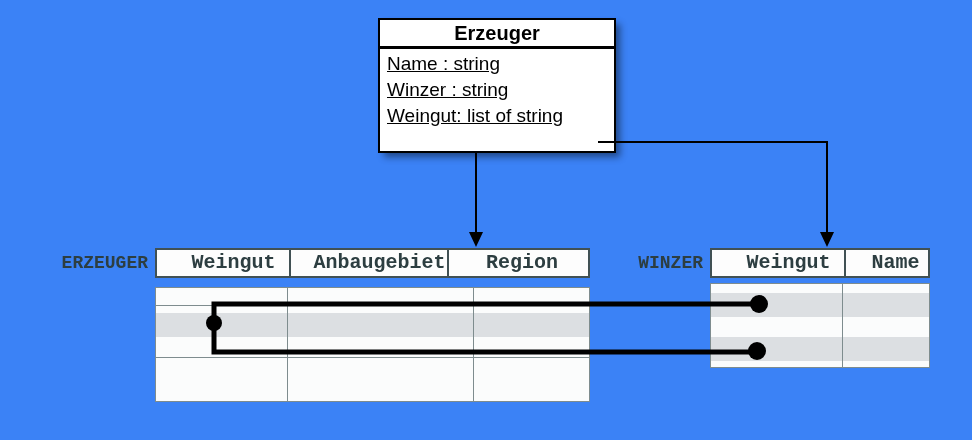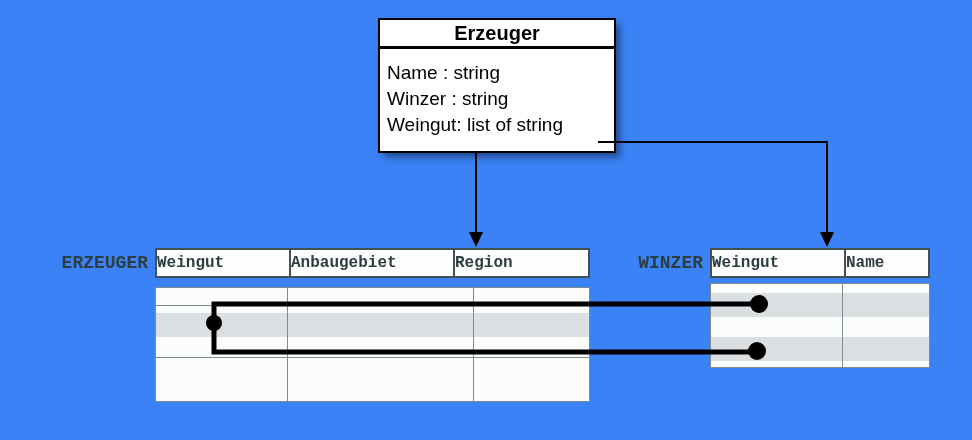--- a/index.html
+++ b/index.html
@@ -11,21 +11,21 @@
   .class-box{
     position:absolute;left:378px;top:18px;width:238px;height:135px;
     background:#ffffff;border:2px solid #000;box-sizing:border-box;
     box-shadow:5px 5px 7px -1px rgba(0,0,0,0.45);
   }
   .class-title{
     height:26px;line-height:26px;text-align:center;
     font-size:20px;font-weight:bold;color:#000;
     border-bottom:3px solid #000;
   }
-  .class-attrs{padding:11px 0 0 7px;}
+  .class-attrs{padding:2px 0 0 7px;text-decoration:underline;}
   .class-attr{
     height:26px;line-height:26px;font-size:19px;color:#000;white-space:nowrap;
   }
   
   .connector-layer{position:absolute;left:0;top:0;width:972px;height:440px;pointer-events:none;}
   
   .tbl-label{
     position:absolute;top:248px;height:30px;line-height:30px;
     font-family:"Liberation Mono","DejaVu Sans Mono",monospace;
     font-weight:bold;font-size:18px;color:#2d3e41;text-align:right;
@@ -33,26 +33,26 @@
   .lbl-erzeuger{right:824px;}
   .lbl-winzer{right:269px;}
   
   .tbl-header{
     position:absolute;top:248px;height:30px;display:flex;
     background:#fdfdfd;border:2px solid #415154;box-sizing:border-box;
   }
   .hdr-erzeuger{left:155px;width:435px;}
   .hdr-winzer{left:710px;width:220px;}
   .hdr-cell{
-    height:26px;line-height:26px;box-sizing:border-box;
+    height:26px;line-height:26px;text-align:center;box-sizing:border-box;
     font-family:"Liberation Mono","DejaVu Sans Mono",monospace;
-    font-weight:bold;font-size:16px;color:#2d3e41;white-space:nowrap;overflow:hidden;
+    font-weight:bold;font-size:20px;color:#2d3e41;white-space:nowrap;overflow:hidden;padding-left:21px;
   }
   .hdr-cell + .hdr-cell{border-left:2px solid #415154;}
-  .hdr-erzeuger .c0{width:132px;} .hdr-erzeuger .c1{width:158px;} .hdr-erzeuger .c2{width:127px;margin-left:6px;}
+  .hdr-erzeuger .c0{width:132px;} .hdr-erzeuger .c1{width:158px;} .hdr-erzeuger .c2{width:127px;}
   .hdr-winzer .c0{width:132px;} .hdr-winzer .c1{width:80px;}
   
   .tbl-body{
     position:absolute;background:#fbfcfc;border:1px solid #7e8c8e;box-sizing:border-box;
   }
   .body-erzeuger{left:155px;top:287px;width:435px;height:115px;}
   .body-winzer{left:710px;top:283px;width:220px;height:85px;}
   .vline{position:absolute;top:0;bottom:0;width:1px;background:#7e8c8e;}
   .hline{position:absolute;left:0;right:0;height:1px;background:#7e8c8e;}
   .rowband{position:absolute;left:0;right:0;background:#dcdfe2;}

